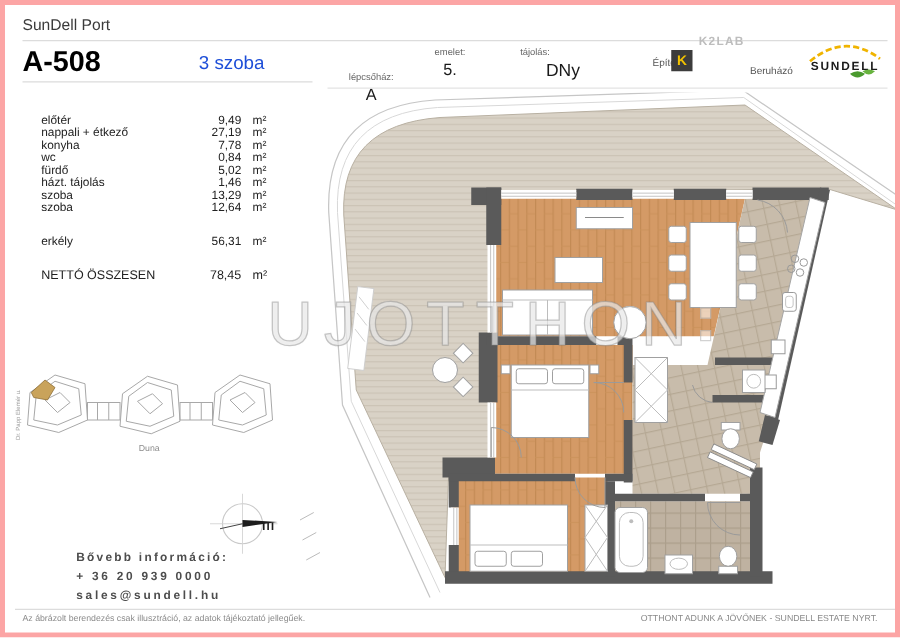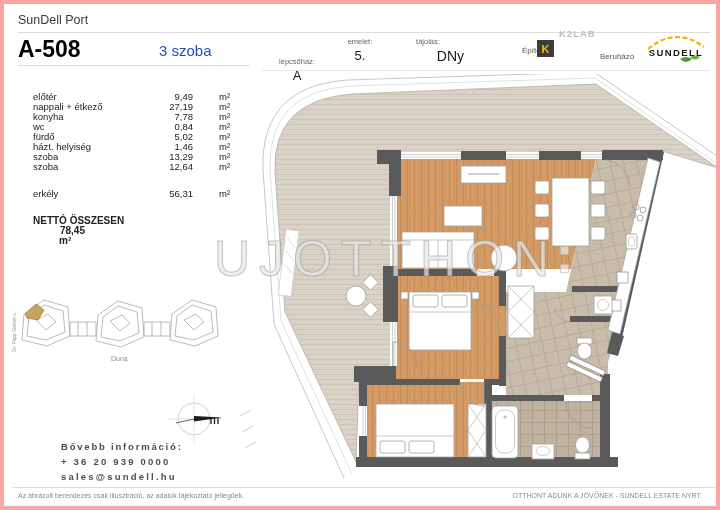--- a/index.html
+++ b/index.html
@@ -18,23 +18,23 @@
   .hgroup .val.big { font-size:14px;text-align:right; }
   .logo-lbl { font-size:8px; color:#555; }
   .k2box { width:17px; height:17px; background:#3c3c3c; color:#f2c200; font-size:11px; font-weight:bold; display:flex; align-items:center; justify-content:center; }
   .k2name { font-size:9.5px; font-weight:bold; color:#bdbdbd; letter-spacing:1px; }
 
   
   .areas { left:18px; top:88px; width:192px; font-size:9.5px; color:#222;margin-left:11px; }
   .arow { display:flex; line-height:10px; margin-bottom:0px; }
   .arow .nm { width:108px; }
   .arow .vl { width:52px; text-align:right; }
-  .arow .un { width:28px; padding-left:26px; }
+  .arow .un { width:28px; padding-left:9px; }
   .arow.balcony { margin-top:17px;align-items:center; }
-  .arow.total { margin-top:17px; font-weight:bold; font-size:10px;flex-direction:column; }
+  .arow.total { margin-top:17px; font-weight:normal; font-size:10px; }
 
   
   .contact { left:57px; top:437px; color:#4d4d4d; }
   .contact .c1 { font-size:9.5px; font-weight:bold; letter-spacing:1.8px; }
   .contact .c2 { font-size:9.5px; font-weight:bold; letter-spacing:2.2px; margin-top:4px; }
 
   
   .watermark { left:210px; top:226px; z-index:30; display:flex; align-items:center; pointer-events:none;
     font-size:50px; font-weight:500; letter-spacing:9px; color:rgba(255,255,255,0.55);
     -webkit-text-stroke:1px rgba(125,125,125,0.40); text-shadow:0 0 1px rgba(150,150,150,0.35);text-align:right; }
@@ -105,21 +105,21 @@
         <span class="nm">wc</span>
         <span class="vl">0,84</span>
         <span class="un">m²</span>
       </div>
     <div class="arow">
         <span class="nm">fürdő</span>
         <span class="vl">5,02</span>
         <span class="un">m²</span>
       </div>
     <div class="arow">
-        <span class="nm">házt. helyiség</span>
+        <span class="nm">házt. tájolás</span>
         <span class="vl">1,46</span>
         <span class="un">m²</span>
       </div>
     <div class="arow">
         <span class="nm">szoba</span>
         <span class="vl">13,29</span>
         <span class="un">m²</span>
       </div>
     <div class="arow">
         <span class="nm">szoba</span>

